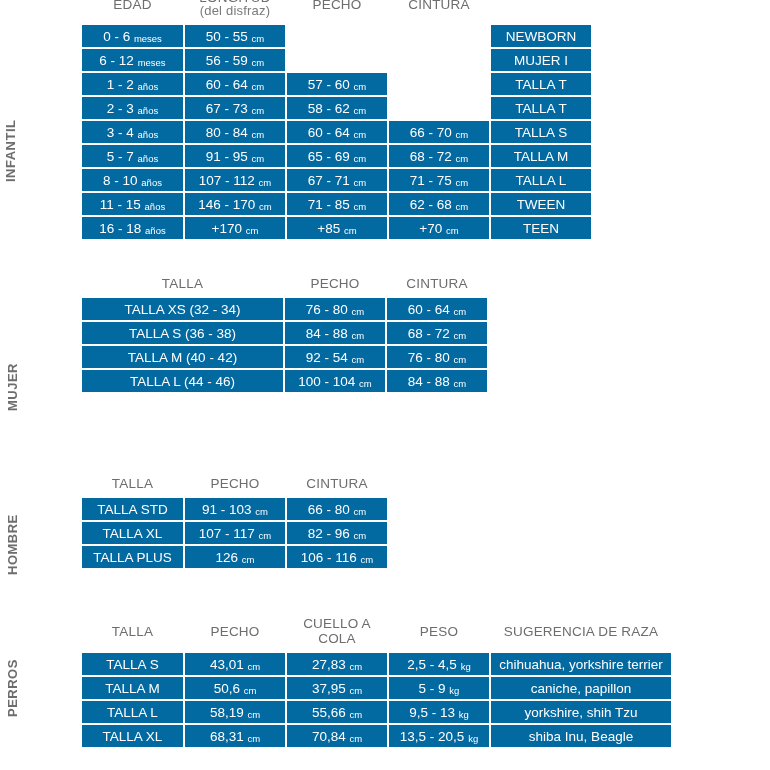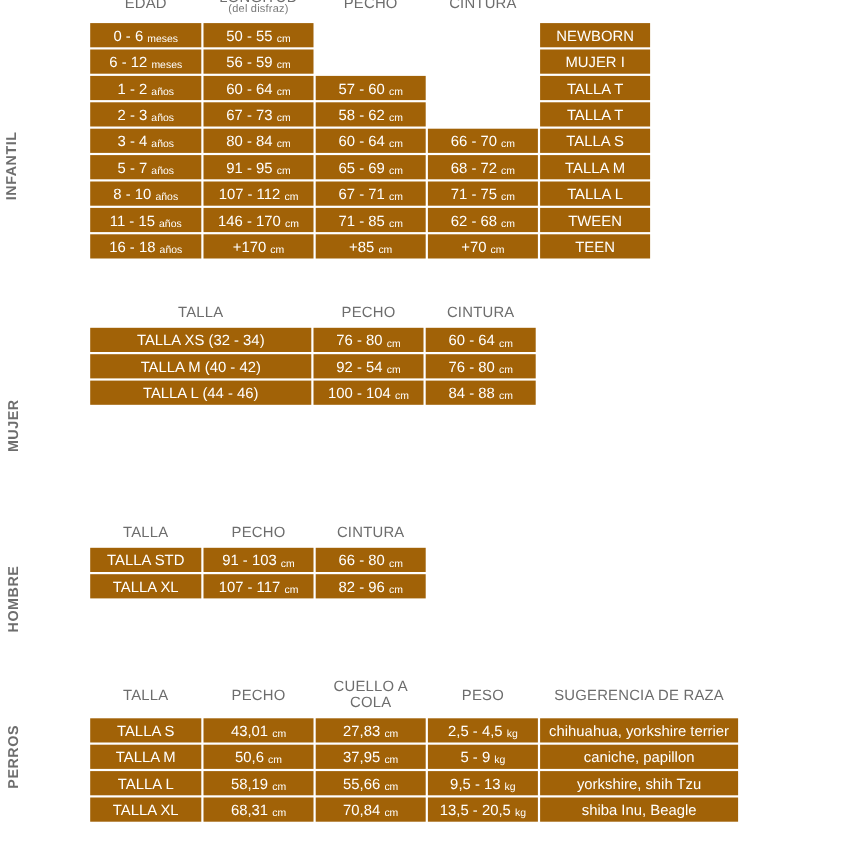--- a/index.html
+++ b/index.html
@@ -46,35 +46,35 @@
     font-weight: normal;
     font-size: 13.5px;
     color: #6d6d6d;
     text-align: center;
     padding: 2px 0 5px 0;
     background: transparent;
     letter-spacing: 0.2px;
   }
   table.sz th .sub {
     display: block;
-    font-size: 10px;
+    font-size: 13px;
     margin-top: -2px;
     color: #7a7a7a;
   }
   table.sz td {
     height: 22px;
     text-align: center;
     font-size: 13.5px;
     color: #ffffff;
     padding: 0;
     white-space: nowrap;
     vertical-align: middle;
   }
-  td.dark   { background: #a16207; }
-  td.light  { background: #a16207; margin-top: 19px; }
+  td.dark   { background: #0369a1; }
+  td.light  { background: #0369a1; margin-top: 19px; }
   td.empty  { background: transparent; }
   .unit {
     font-size: 9.5px;
     vertical-align: baseline;
     position: relative;
     top: 1px;
   }
 
   
   #block-infantil { left: 80px; top: -14px; }
@@ -194,20 +194,25 @@
             <th>CINTURA</th>
           </tr>
         </thead>
         <tbody>
           <tr>
             <td class="dark"><span>TALLA XS (32 - 34)</span></td>
             <td class="dark"><span>76 - 80 </span><span class="unit">cm</span></td>
             <td class="dark"><span>60 - 64 </span><span class="unit">cm</span></td>
           </tr>
           <tr>
+            <td class="light"><span>TALLA S (36 - 38)</span></td>
+            <td class="light"><span>84 - 88 </span><span class="unit">cm</span></td>
+            <td class="light"><span>68 - 72 </span><span class="unit">cm</span></td>
+          </tr>
+          <tr>
             <td class="dark"><span>TALLA M (40 - 42)</span></td>
             <td class="dark"><span>92 - 54 </span><span class="unit">cm</span></td>
             <td class="dark"><span>76 - 80 </span><span class="unit">cm</span></td>
           </tr>
           <tr>
             <td class="light"><span>TALLA L (44 - 46)</span></td>
             <td class="light"><span>100 - 104 </span><span class="unit">cm</span></td>
             <td class="light"><span>84 - 88 </span><span class="unit">cm</span></td>
           </tr>
         </tbody>
@@ -233,20 +238,25 @@
           <tr>
             <td class="dark"><span>TALLA STD</span></td>
             <td class="dark"><span>91 - 103 </span><span class="unit">cm</span></td>
             <td class="dark"><span>66 - 80 </span><span class="unit">cm</span></td>
           </tr>
           <tr>
             <td class="light"><span>TALLA XL</span></td>
             <td class="light"><span>107 - 117 </span><span class="unit">cm</span></td>
             <td class="light"><span>82 - 96 </span><span class="unit">cm</span></td>
           </tr>
+          <tr>
+            <td class="light"><span>TALLA PLUS</span></td>
+            <td class="light"><span>126 </span><span class="unit">cm</span></td>
+            <td class="light"><span>106 - 116 </span><span class="unit">cm</span></td>
+          </tr>
         </tbody>
       </table>
     </div>
 
   <div class="side-label" id="label-perros">PERROS</div>
   <div class="block" id="block-perros">
       <table class="sz">
         <colgroup>
           <col style="width: 101px;">
           <col style="width: 100px;">

